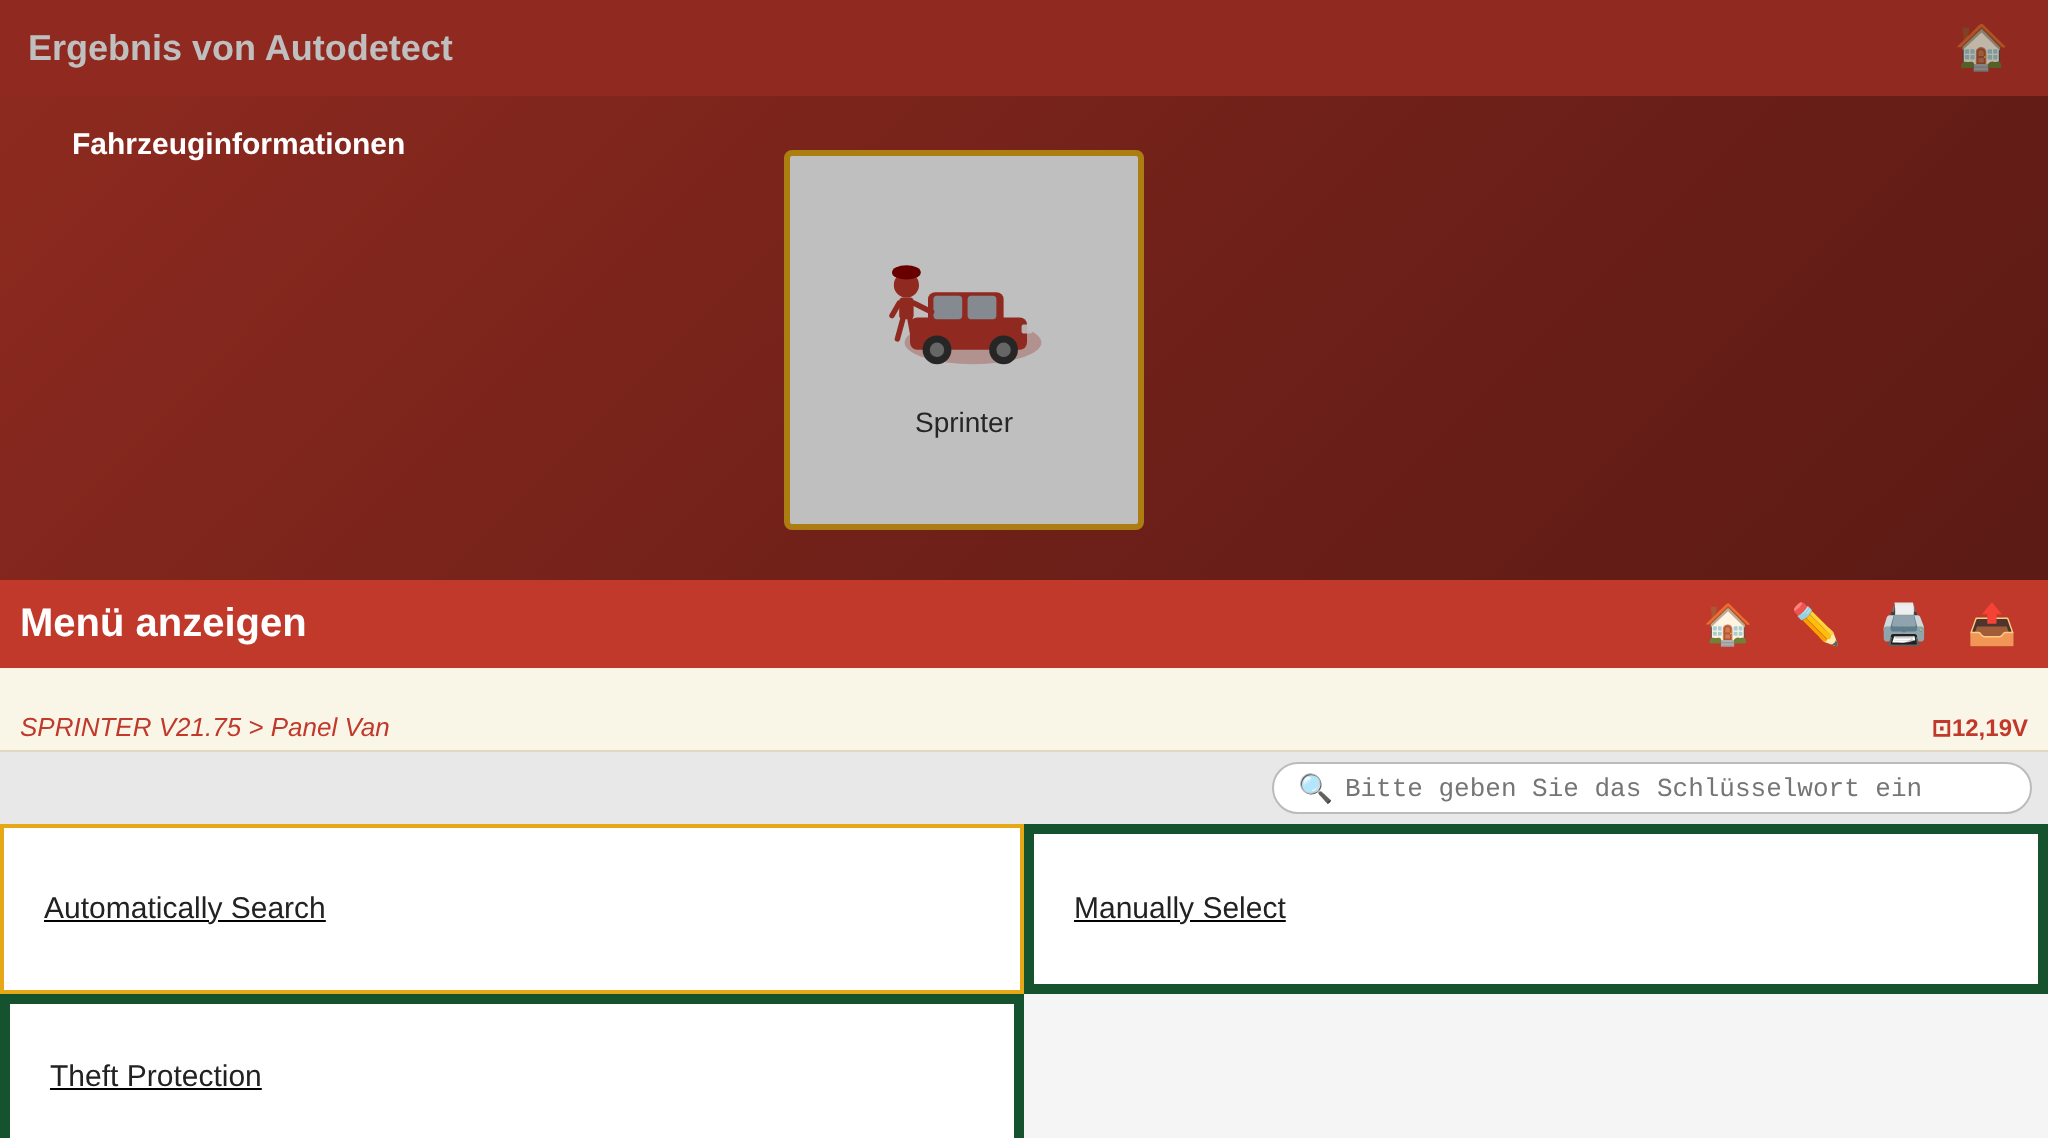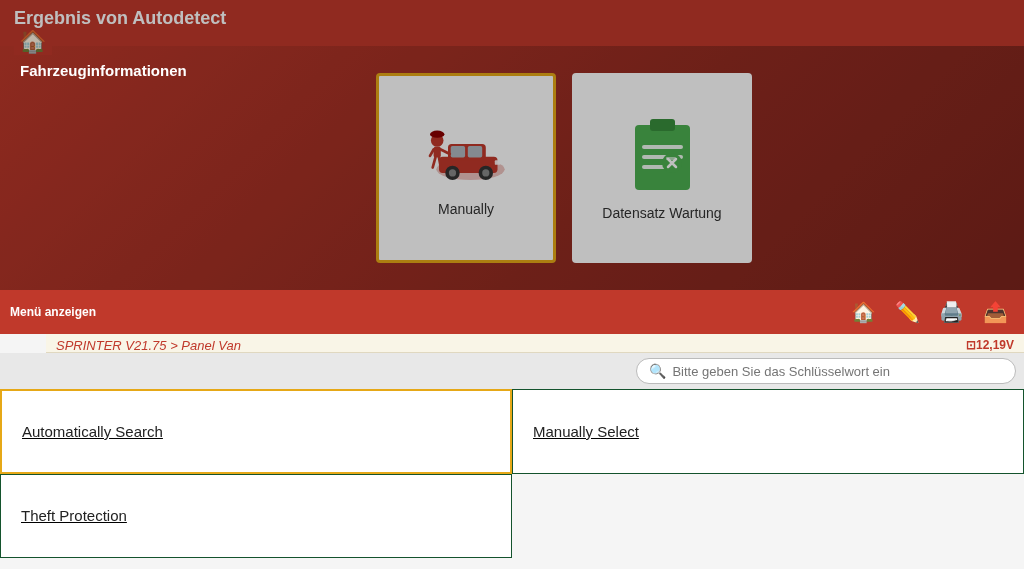--- a/index.html
+++ b/index.html
@@ -14,25 +14,24 @@
     
     .top-section {
       background: linear-gradient(135deg, #c0392b 0%, #922b21 60%, #7b241c 100%);
       position: relative;
       height: 290px;
     }
 
     .top-header {
       background: #c0392b;
       display: flex;
-      align-items: flex-start;
+      align-items: center;
       justify-content: space-between;
-      padding: 8px 14px;
+      padding: 24px 14px;
       height: 46px;
-      flex-direction: column;
     }
 
     .top-header-title {
       color: #fff;
       font-size: 18px;
       font-weight: bold;
     }
 
     .home-btn-top {
       background: #c0392b;
@@ -56,20 +55,21 @@
       height: 244px;
     }
 
     
     .vehicle-info {
       width: 360px;
       padding: 16px 20px;
       color: #fff;
       position: relative;
       z-index: 2;
+      margin-left: 16px;
     }
 
     .vehicle-info h3 {
       font-size: 15px;
       font-weight: bold;
       margin-bottom: 10px;
     }
 
     .vehicle-info p {
       font-size: 14px;
@@ -132,21 +132,21 @@
       background: #c0392b;
       display: flex;
       align-items: center;
       justify-content: space-between;
       padding: 0 10px;
       height: 44px;
     }
 
     .bottom-header-title {
       color: #fff;
-      font-size: 12px;
+      font-size: 20px;
       font-weight: bold;
     }
 
     .bottom-header-icons {
       display: flex;
       gap: 8px;
     }
 
     .header-icon-btn {
       background: transparent;
@@ -157,26 +157,25 @@
       width: 36px;
       height: 36px;
       display: flex;
       align-items: center;
       justify-content: center;
     }
 
     .breadcrumb-bar {
       background: #f9f5e7;
       display: flex;
-      align-items: flex-start;
+      align-items: flex-end;
       justify-content: space-between;
       padding: 4px 10px;
-      height: 19px;
+      height: 42px;
       border-bottom: 1px solid #e0d8c0;
-      margin-left: 46px;
     }
 
     .breadcrumb-text {
       color: #c0392b;
       font-size: 13px;
       font-style: italic;
     }
 
     .battery-info {
       color: #c0392b;
@@ -212,32 +211,33 @@
       margin-right: 6px;
     }
 
     .search-input {
       border: none;
       outline: none;
       font-size: 13px;
       color: #aaa;
       background: transparent;
       width: 100%;
+      font-family: Liberation Mono, monospace;
     }
 
     
     .menu-grid {
       display: grid;
       grid-template-columns: 1fr 1fr;
       height: calc(279px - 44px - 30px - 36px);
       text-decoration: underline;
     }
 
     .menu-item {
-      border: 1px solid #14532d;
+      border: 5px solid #14532d;
       background: #fff;
       display: flex;
       align-items: center;
       padding: 0 20px;
       font-size: 15px;
       color: #222;
       cursor: pointer;
       min-height: 68px;
     }
 
@@ -305,37 +305,23 @@
           <rect x="14" y="27" width="8" height="12" rx="2" fill="#c0392b"></rect>
 
           <line x1="22" y1="30" x2="32" y2="35" stroke="#c0392b" stroke-width="3" stroke-linecap="round"></line>
           <line x1="14" y1="30" x2="10" y2="37" stroke="#c0392b" stroke-width="3" stroke-linecap="round"></line>
 
           <line x1="16" y1="39" x2="13" y2="50" stroke="#c0392b" stroke-width="3" stroke-linecap="round"></line>
           <line x1="20" y1="39" x2="22" y2="50" stroke="#c0392b" stroke-width="3" stroke-linecap="round"></line>
 
           <ellipse cx="18" cy="13" rx="8" ry="4" fill="#8B0000"></ellipse>
         </svg>
-        <span class="tile-label">Manually</span>
+        <span class="tile-label">Sprinter</span>
       </div>
 
-      <div class="tile">
-        <svg class="clipboard-svg" viewBox="0 0 65 78" xmlns="http://www.w3.org/2000/svg">
-          <rect x="5" y="10" width="55" height="65" rx="4" fill="#4CAF50"></rect>
-          <rect x="20" y="4" width="25" height="12" rx="3" fill="#388E3C"></rect>
-          <rect x="12" y="30" width="41" height="4" rx="2" fill="#fff" opacity="0.9"></rect>
-          <rect x="12" y="40" width="41" height="4" rx="2" fill="#fff" opacity="0.9"></rect>
-          <rect x="12" y="50" width="28" height="4" rx="2" fill="#fff" opacity="0.9"></rect>
-
-          <circle cx="42" cy="48" r="10" fill="#4CAF50"></circle>
-          <path d="M38 44 L46 52 M38 52 L46 44" stroke="#fff" stroke-width="2.5" stroke-linecap="round"></path>
-          <rect x="36" y="42" width="10" height="3" rx="1" fill="#fff" opacity="0.6"></rect>
-        </svg>
-        <span class="tile-label">Datensatz Wartung</span>
-      </div>
 
     </div>
   </div>
 </div>
 
 <div class="bottom-section">
 
   <div class="bottom-header">
     <span class="bottom-header-title">Menü anzeigen</span>
     <div class="bottom-header-icons">

